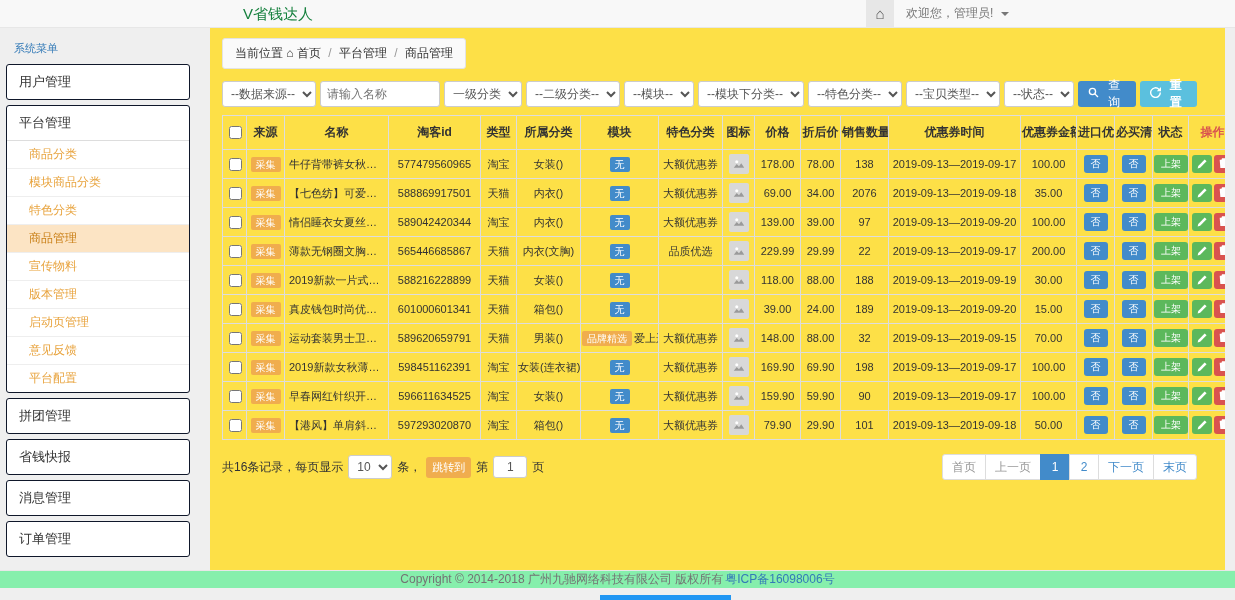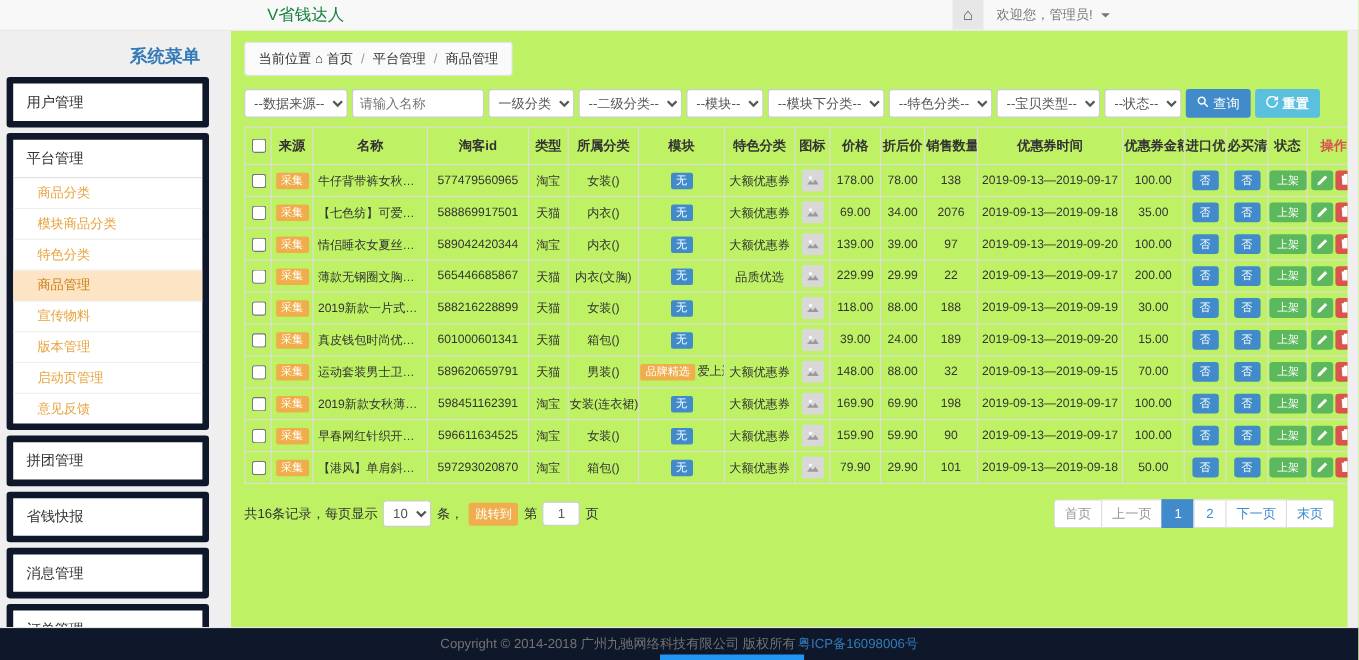--- a/index.html
+++ b/index.html
@@ -13,29 +13,29 @@
   .navbar { height:28px; background:#f8f8f8; border-bottom:1px solid #e7e7e7; position:relative; }
   .brand { position:absolute; left:243px; top:0; line-height:28px; color:#15803d; font-size:15px; cursor:pointer; }
   .nav-right { position:absolute; left:866px; top:0; height:27px; display:flex; align-items:stretch; }
   .home-btn { width:28px; background:#e7e7e7; display:flex; align-items:center; justify-content:center; color:#555; font-size:15px; cursor:pointer; }
   .user-menu { padding:0 12px; line-height:27px; color:#777; cursor:pointer; white-space:nowrap; }
   .caret { display:inline-block; width:0; height:0; border-top:4px solid #777; border-left:4px solid transparent; border-right:4px solid transparent; margin-left:4px; vertical-align:middle; }
   
   .layout { display:flex; height:542px; overflow:hidden; align-items:flex-start; }
   
   .sidebar { width:184px; flex:none; margin:4px 0 0 6px; }
-  .sidebar-title { color:#337ab7; font-size:16px; font-weight:bold; padding:9px 8px 8px 8px;text-align:right; }
-  .panel { background:#fff; border:6px solid #0f172a; border-radius:3px; margin-bottom:5px; overflow:hidden; }
+  .sidebar-title { color:#337ab7; font-size:11px; font-weight:normal; padding:9px 8px 8px 8px; }
+  .panel { background:#fff; border:1px solid #0f172a; border-radius:3px; margin-bottom:5px; overflow:hidden; }
   .panel-head { padding:8px 12px; font-size:13px; color:#333; cursor:pointer; }
   .submenu { border-top:1px solid #ddd; }
   .submenu-item { padding:5px 12px 5px 22px; color:#e8a33d; border-bottom:1px solid #eee; cursor:pointer; font-size:12px; }
   .submenu-item:last-child { border-bottom:none; }
   .submenu-item.active { background:#fce4c4; color:#c97f16; }
   
-  .main { flex:1; background:#bef264; margin:0 10px 0 20px; padding:10px 12px 0 12px; height:542px; overflow:hidden; }
+  .main { flex:1; background:#fde047; margin:0 10px 0 20px; padding:10px 28px 0 12px; height:542px; overflow:hidden; }
   .breadcrumb { display:inline-block; background:#fafafa; border:1px solid #e3e3e3; border-radius:3px; padding:6px 12px; color:#333; }
   .breadcrumb .sep { color:#999; margin:0 4px; }
   .bc-home { cursor:pointer; }
   
   .filters { margin-top:12px; display:flex; gap:4px; align-items:center; flex-wrap:nowrap; }
   .slot { display:contents; }
   select.filter-select, .filter-input, .per-page, .page-input {
     height:26px; border:1px solid #ccc; border-radius:3px; background:#fff; color:#555; font-size:12px; padding:2px 4px;
     font-family:"Liberation Sans","DejaVu Sans",sans-serif;
   }
@@ -74,21 +74,21 @@
   .goto-btn { background:#f0ad4e; color:#fff; border:none; border-radius:3px; padding:3px 6px; font-size:11px; cursor:pointer; font-family:inherit; }
   .page-input { width:34px; height:22px; text-align:center; }
   .pager-right { display:flex; }
   .page-btn { min-width:30px; height:26px; border:1px solid #ddd; background:#fff; color:#428bca; font-size:12px;
               padding:0 9px; margin-left:-1px; cursor:pointer; font-family:inherit; }
   .page-btn:first-child { border-radius:3px 0 0 3px; }
   .page-btn:last-child { border-radius:0 3px 3px 0; }
   .page-btn.disabled { color:#999; }
   .page-btn.active { background:#428bca; border-color:#428bca; color:#fff; }
   
-  .footer { height:30px; background:#0f172a; border-top:1px solid #e7e7e7; display:flex; align-items:center; justify-content:center; gap:2px; color:#737373; }
+  .footer { height:18px; background:#86efac; border-top:1px solid #e7e7e7; display:flex; align-items:center; justify-content:center; gap:2px; color:#737373; }
   .footer a { color:#337ab7; text-decoration:none; cursor:pointer; }
   .bottom-bar { position:absolute; left:600px; bottom:0; width:131px; height:5px; background:#2196f3; }
 </style>
 </head>
 <body>
 
 <div class="navbar">
   <div class="brand">V省钱达人</div>
   <div class="nav-right">
     <div class="home-btn">
@@ -113,20 +113,21 @@
           <div class="panel-head">平台管理</div>
           <div class="submenu">
             <div class="submenu-item">商品分类</div>
             <div class="submenu-item">模块商品分类</div>
             <div class="submenu-item">特色分类</div>
             <div class="submenu-item active">商品管理</div>
             <div class="submenu-item">宣传物料</div>
             <div class="submenu-item">版本管理</div>
             <div class="submenu-item">启动页管理</div>
             <div class="submenu-item">意见反馈</div>
+            <div class="submenu-item">平台配置</div>
           </div>
         </div>
         <div class="panel">
           <div class="panel-head">拼团管理</div>
         </div>
         <div class="panel">
           <div class="panel-head">省钱快报</div>
         </div>
         <div class="panel">
           <div class="panel-head">消息管理</div>

